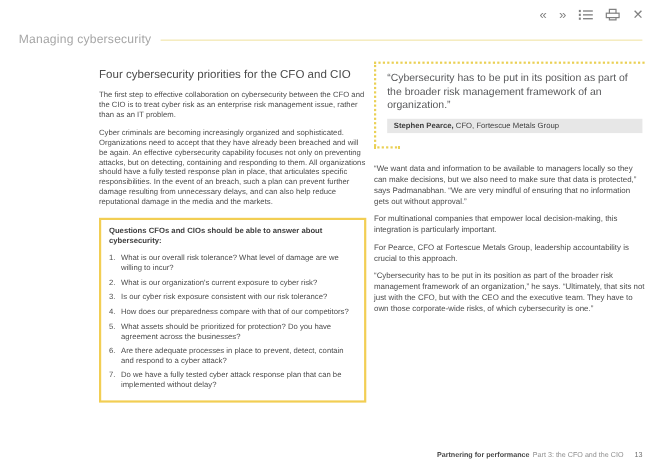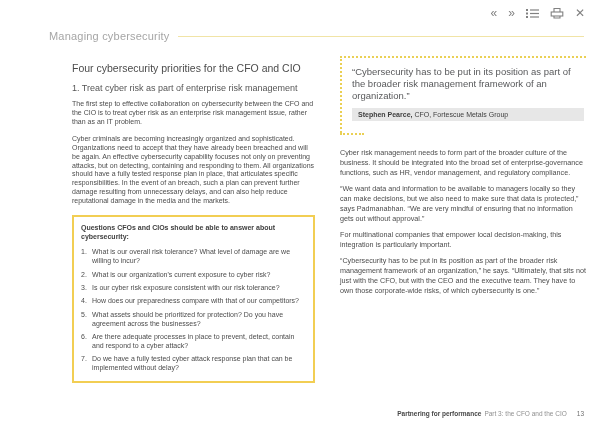--- a/index.html
+++ b/index.html
@@ -18,27 +18,27 @@
     position: absolute; top: 7px; right: 15px;
     display: flex; align-items: center; gap: 11px;
     color: #818181;
   }
   .icon-btn { font-size: 12px; line-height: 12px; cursor: pointer; display: inline-flex; align-items: center; }
   .icon-btn svg { display: block; }
 
   
   .header {
     position: absolute; top: 30px; left: 17px; right: 16px;
-    display: flex; align-items: center; margin-left: 32px;
+    display: flex; align-items: center;
   }
   .header-title { font-size: 11px; color: #a6a6a6; white-space: nowrap; letter-spacing: 0.2px; }
   .header-rule { flex: 1; height: 1px; background: #f1e4a6; margin-left: 8px; }
 
   
-  .col-left { position: absolute; left: 72px; top: 62px; width: 243px; }
+  .col-left { position: absolute; left: 90px; top: 62px; width: 243px; }
   .h1 { font-size: 10.5px; font-weight: 400; color: #4c4c4c; margin: 0 0 9px; }
   .h2 { font-size: 9px; font-weight: 400; color: #565656; margin: 0 0 7px; }
   .body-p { font-size: 7px; line-height: 1.25; color: #4c4c4c; margin: 0 0 9px; }
 
   .questions-box {
     border: 2px solid #f2ce53;
     padding: 6px 8px 8px 7px;
     margin-top: 10px;
     background: #ffffff;
   }
@@ -117,21 +117,20 @@
     <span class="icon-btn">✕</span>
   </div>
 
   <div class="header">
     <span class="header-title">Managing cybersecurity</span>
     <span class="header-rule"></span>
   </div>
 
   <div class="col-left">
     <div class="h1">Four cybersecurity priorities for the CFO and CIO</div>
-    <div class="h2">1. Treat cyber risk as part of enterprise risk management</div>
     <p class="body-p">The first step to effective collaboration on cybersecurity between the CFO and the CIO is to treat cyber risk as an enterprise risk management issue, rather than as an IT problem.</p>
     <p class="body-p">Cyber criminals are becoming increasingly organized and sophisticated. Organizations need to accept that they have already been breached and will be again. An effective cybersecurity capability focuses not only on preventing attacks, but on detecting, containing and responding to them. All organizations should have a fully tested response plan in place, that articulates specific responsibilities. In the event of an breach, such a plan can prevent further damage resulting from unnecessary delays, and can also help reduce reputational damage in the media and the markets.</p>
 
     <div class="questions-box">
       <div class="qb-title">Questions CFOs and CIOs should be able to answer about cybersecurity:</div>
       <ol class="qb-list">
         <li>What is our overall risk tolerance? What level of damage are we willing to incur?</li>
         <li>What is our organization's current exposure to cyber risk?</li>
         <li>Is our cyber risk exposure consistent with our risk tolerance?</li>
         <li>How does our preparedness compare with that of our competitors?</li>
@@ -144,23 +143,23 @@
 
   <div class="col-right">
     <div class="quote-block">
       <p class="quote-text">“Cybersecurity has to be put in its position as part of the broader risk management framework of an organization.”</p>
       <div class="quote-attr">
         <span class="name">Stephen Pearce,</span><span> CFO, Fortescue Metals Group</span>
       </div>
     </div>
 
     <div class="right-body">
-      <p class="rbody">Cyber risk management needs to form part of the broader culture of the business. It should be integrated into the broad set of enterprise-governance functions, such as HR, vendor management, and regulatory compliance.</p>
       <p class="rbody">“We want data and information to be available to managers locally so they can make decisions, but we also need to make sure that data is protected,” says Padmanabhan. “We are very mindful of ensuring that no information gets out without approval.”</p>
       <p class="rbody">For multinational companies that empower local decision-making, this integration is particularly important.</p>
+      <p class="rbody">For Pearce, CFO at Fortescue Metals Group, leadership accountability is crucial to this approach.</p>
       <p class="rbody">“Cybersecurity has to be put in its position as part of the broader risk management framework of an organization,” he says. “Ultimately, that sits not just with the CFO, but with the CEO and the executive team. They have to own those corporate-wide risks, of which cybersecurity is one.”</p>
     </div>
   </div>
 
   <div class="footer">
     <span class="series">Partnering for performance</span>
     <span class="section">Part 3: the CFO and the CIO</span>
     <span class="page-num">13</span>
   </div>
 

